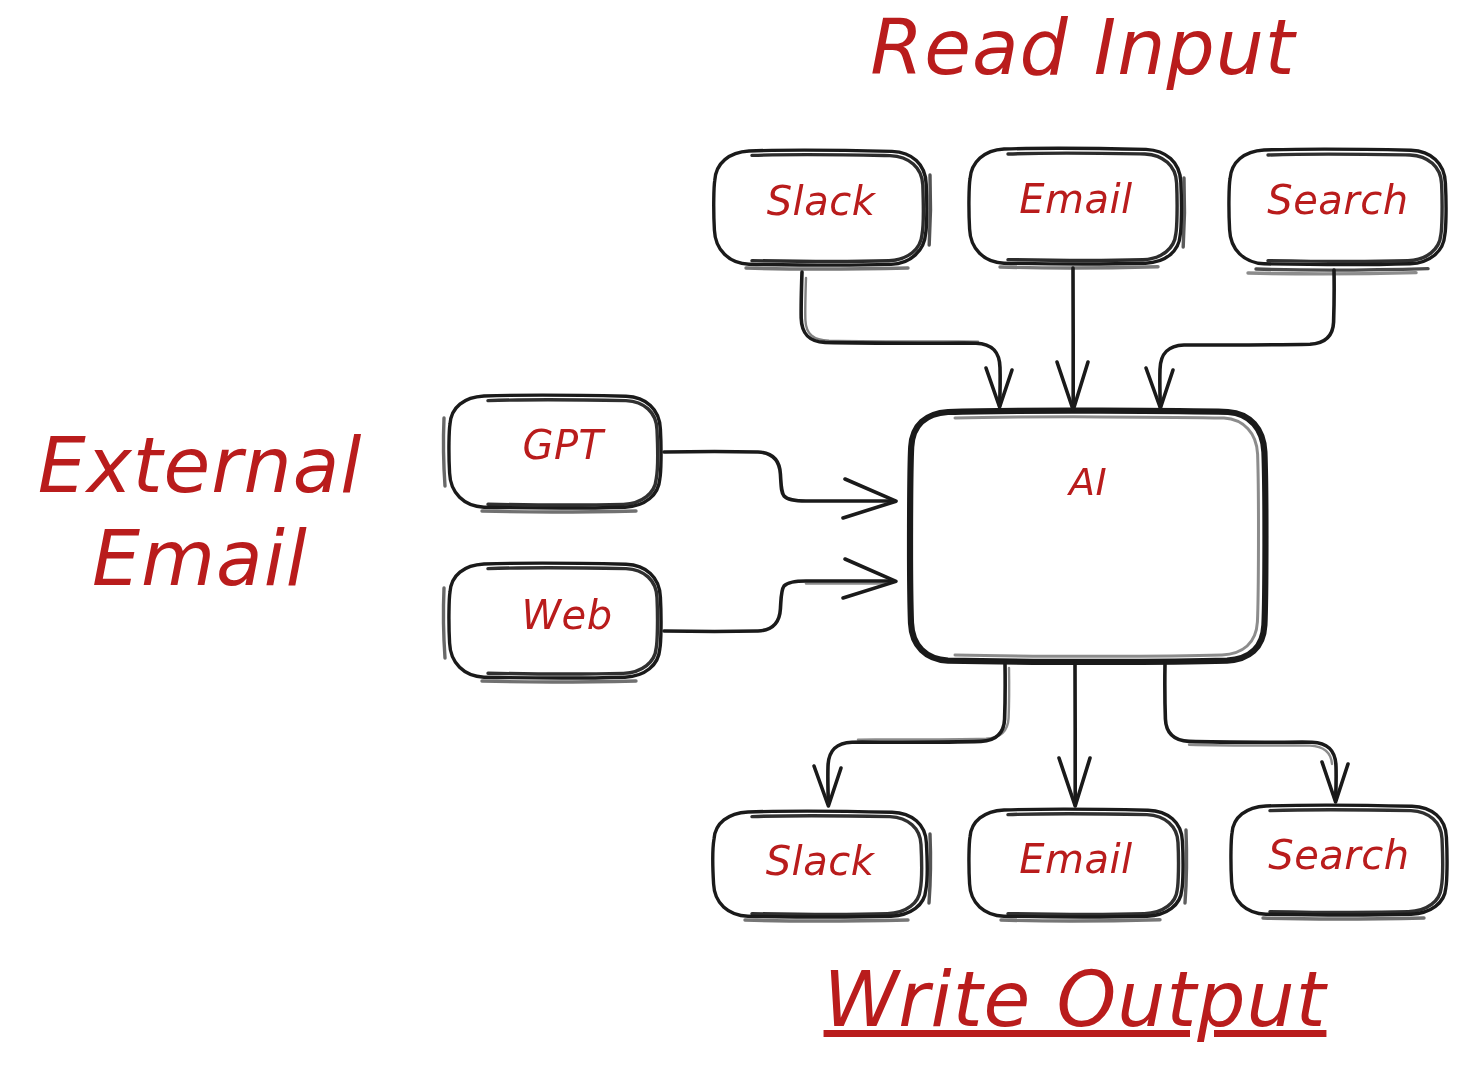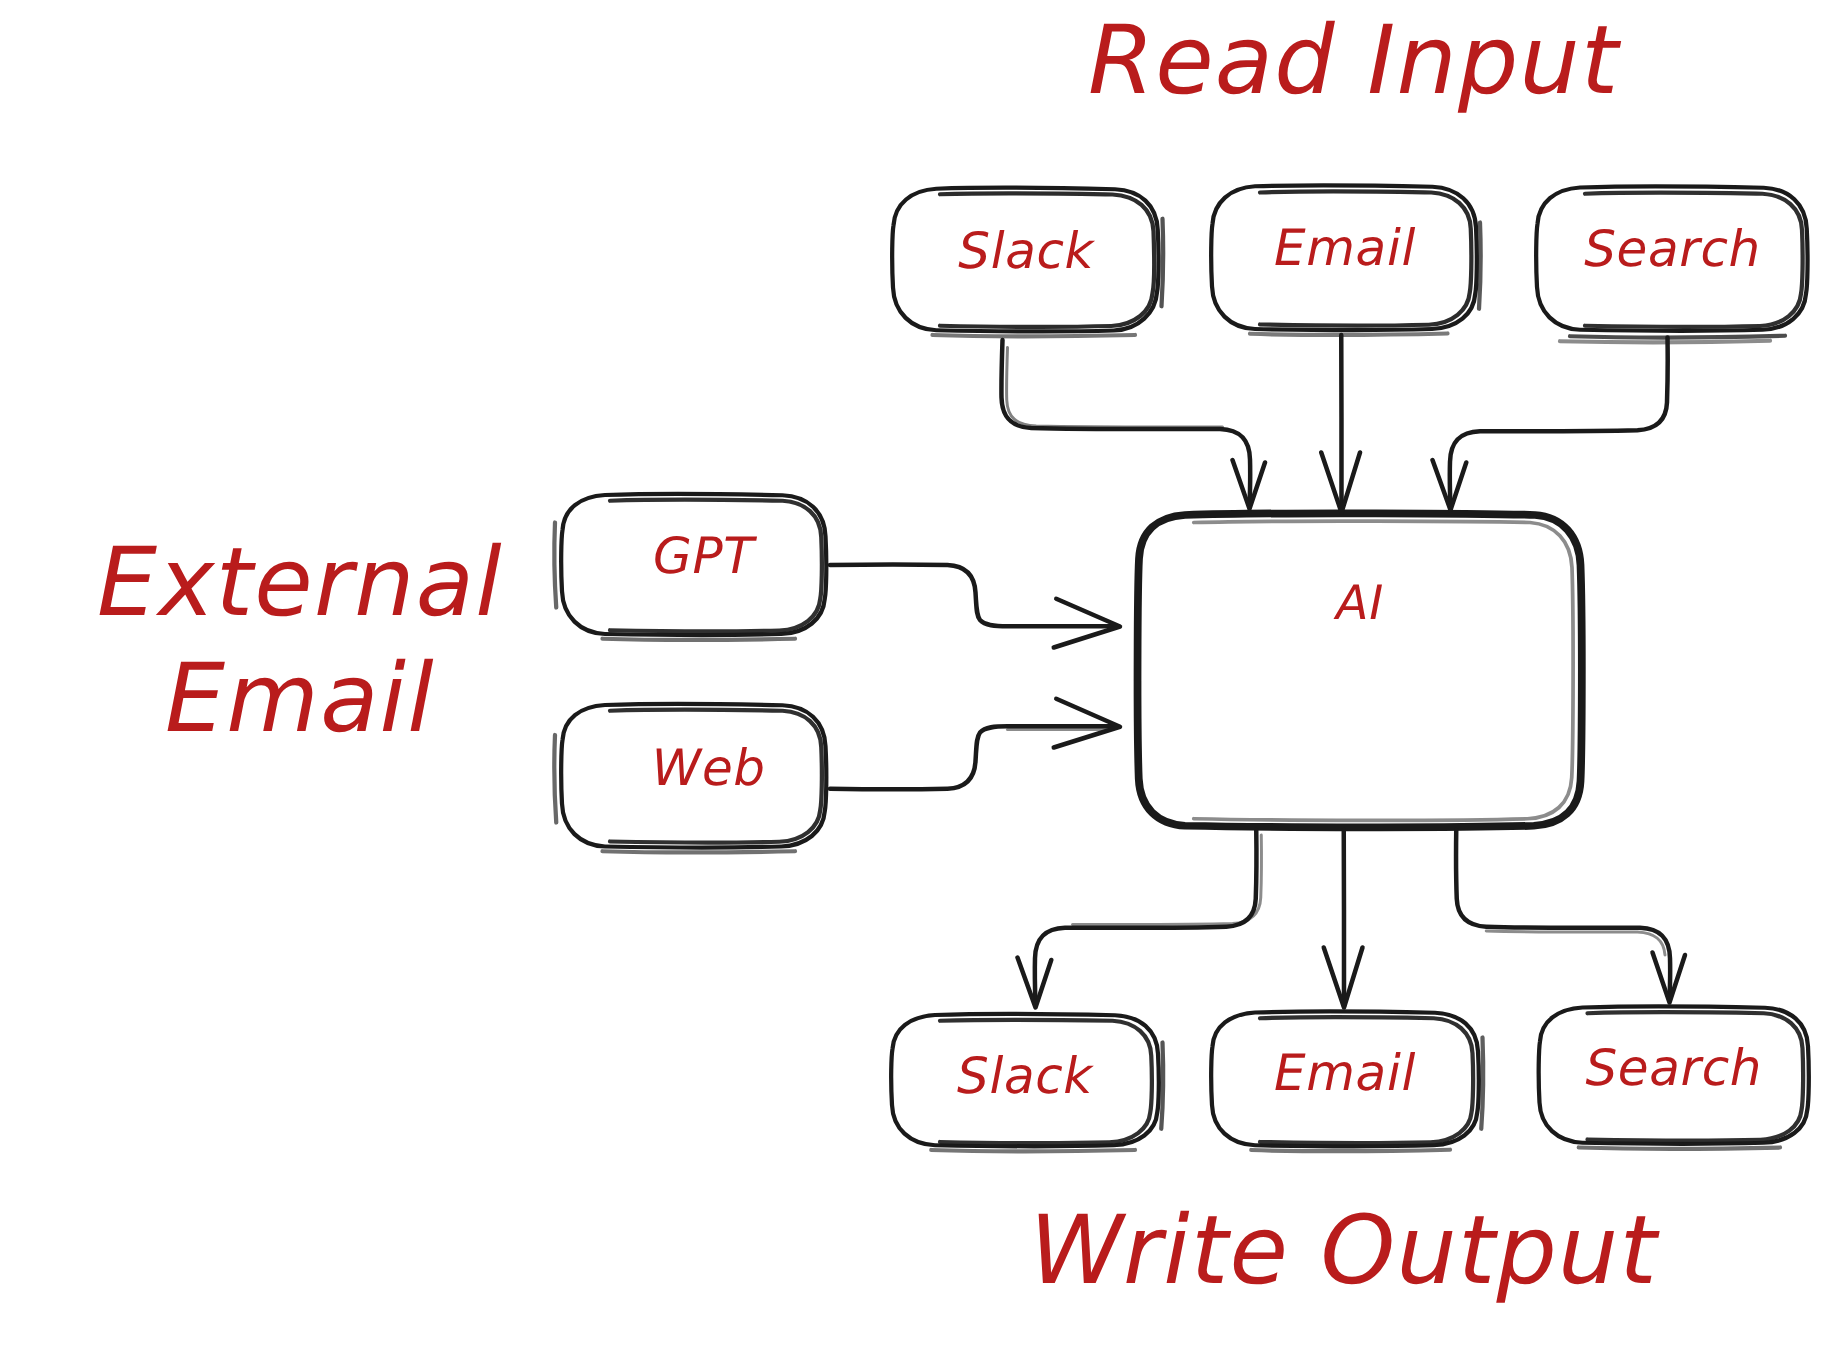--- a/index.html
+++ b/index.html
@@ -234,23 +234,23 @@
         <path d="M1322,762 L1335.6,802 L1348,764" stroke-width="3.6"></path>
       </g>
 
     </g>
   </svg>
 
   <div class="layer-text">
 
     <div class="group-label" style="left:818px; top:8px; width:530px;">Read Input</div>
 
-    <div class="group-label two-line" style="left:0px; top:420px; width:400px; text-align:center;padding-left:40px;"><span>External</span><br><span>Email</span></div>
-
-    <div class="group-label" style="left:770px; top:960px; width:610px;">Write Output</div>
+    <div class="group-label two-line" style="left:0px; top:420px; width:400px; text-align:center;"><span>External</span><br><span>Email</span></div>
+
+    <div class="group-label" style="left:770px; top:960px; width:610px;text-decoration:underline;">Write Output</div>
 
     <div class="node-label" style="left:714px; top:180px; width:214px;">Slack</div>
     <div class="node-label" style="left:969px; top:178px; width:214px;">Email</div>
     <div class="node-label" style="left:1229px; top:179px; width:218px;">Search</div>
 
     <div class="node-label" style="left:449px; top:424px; width:228px;">GPT</div>
     <div class="node-label" style="left:449px; top:594px; width:212px;padding-left:12px;">Web</div>
 
     <div class="node-label big" style="left:911px; top:460px; width:354px;"><span>AI</span><br></div>
 

